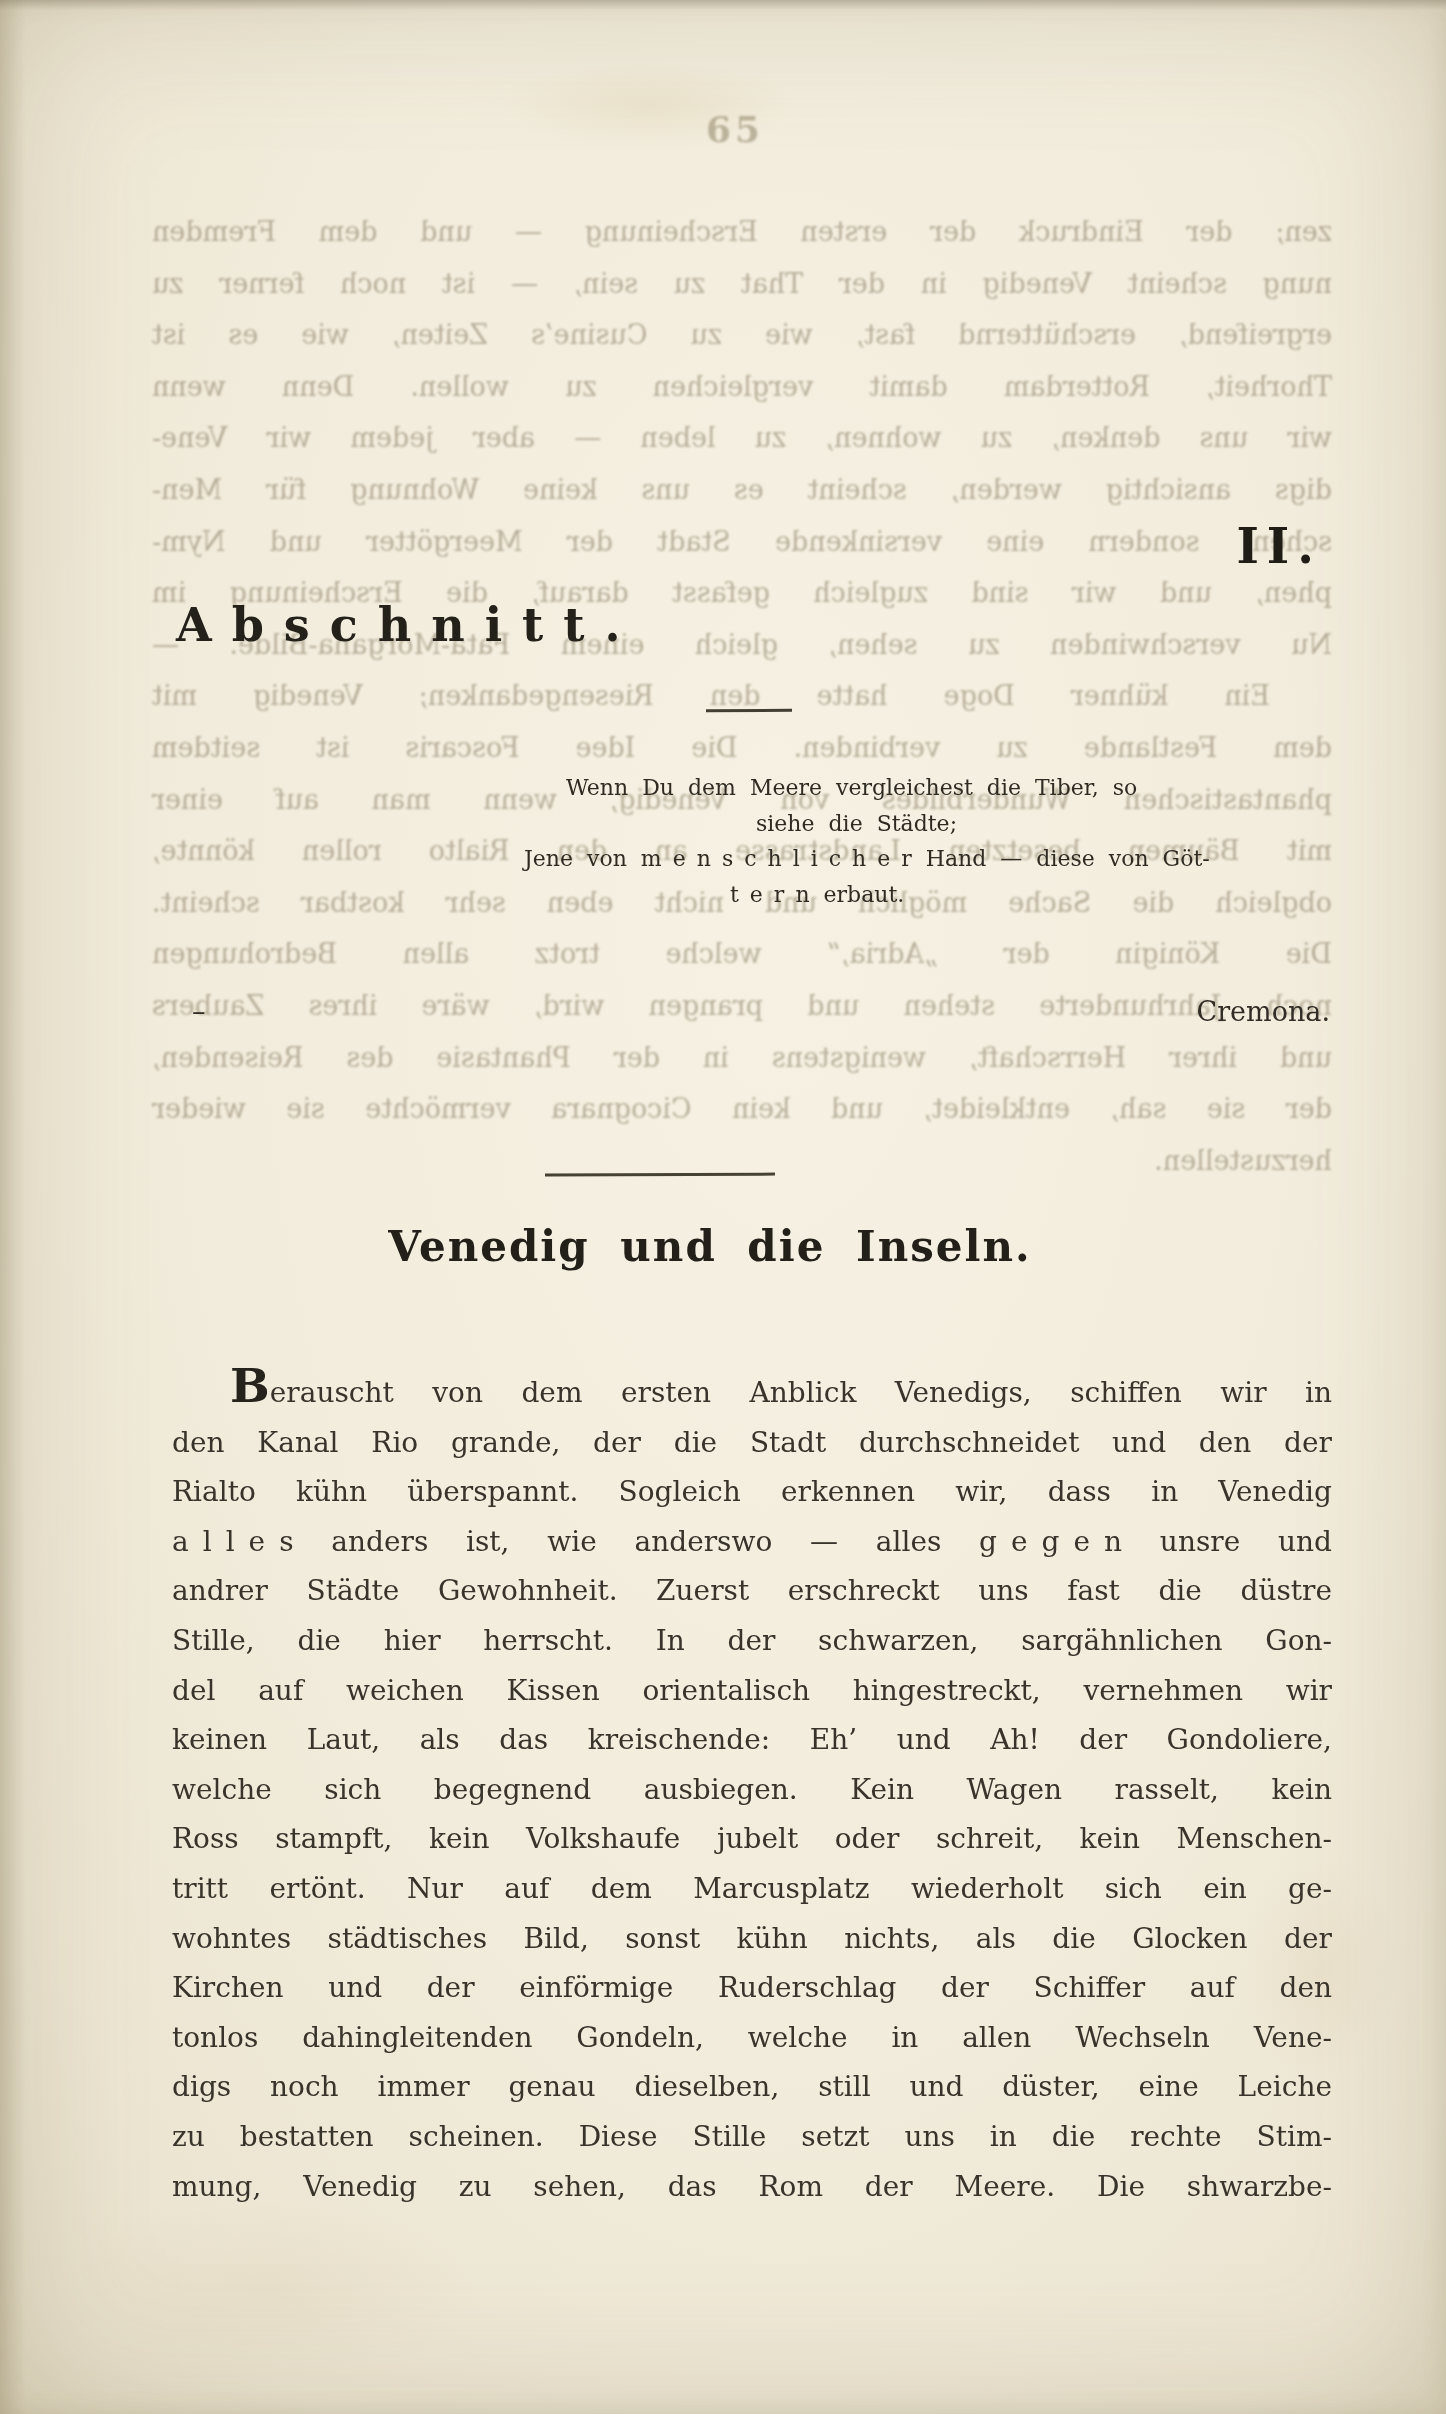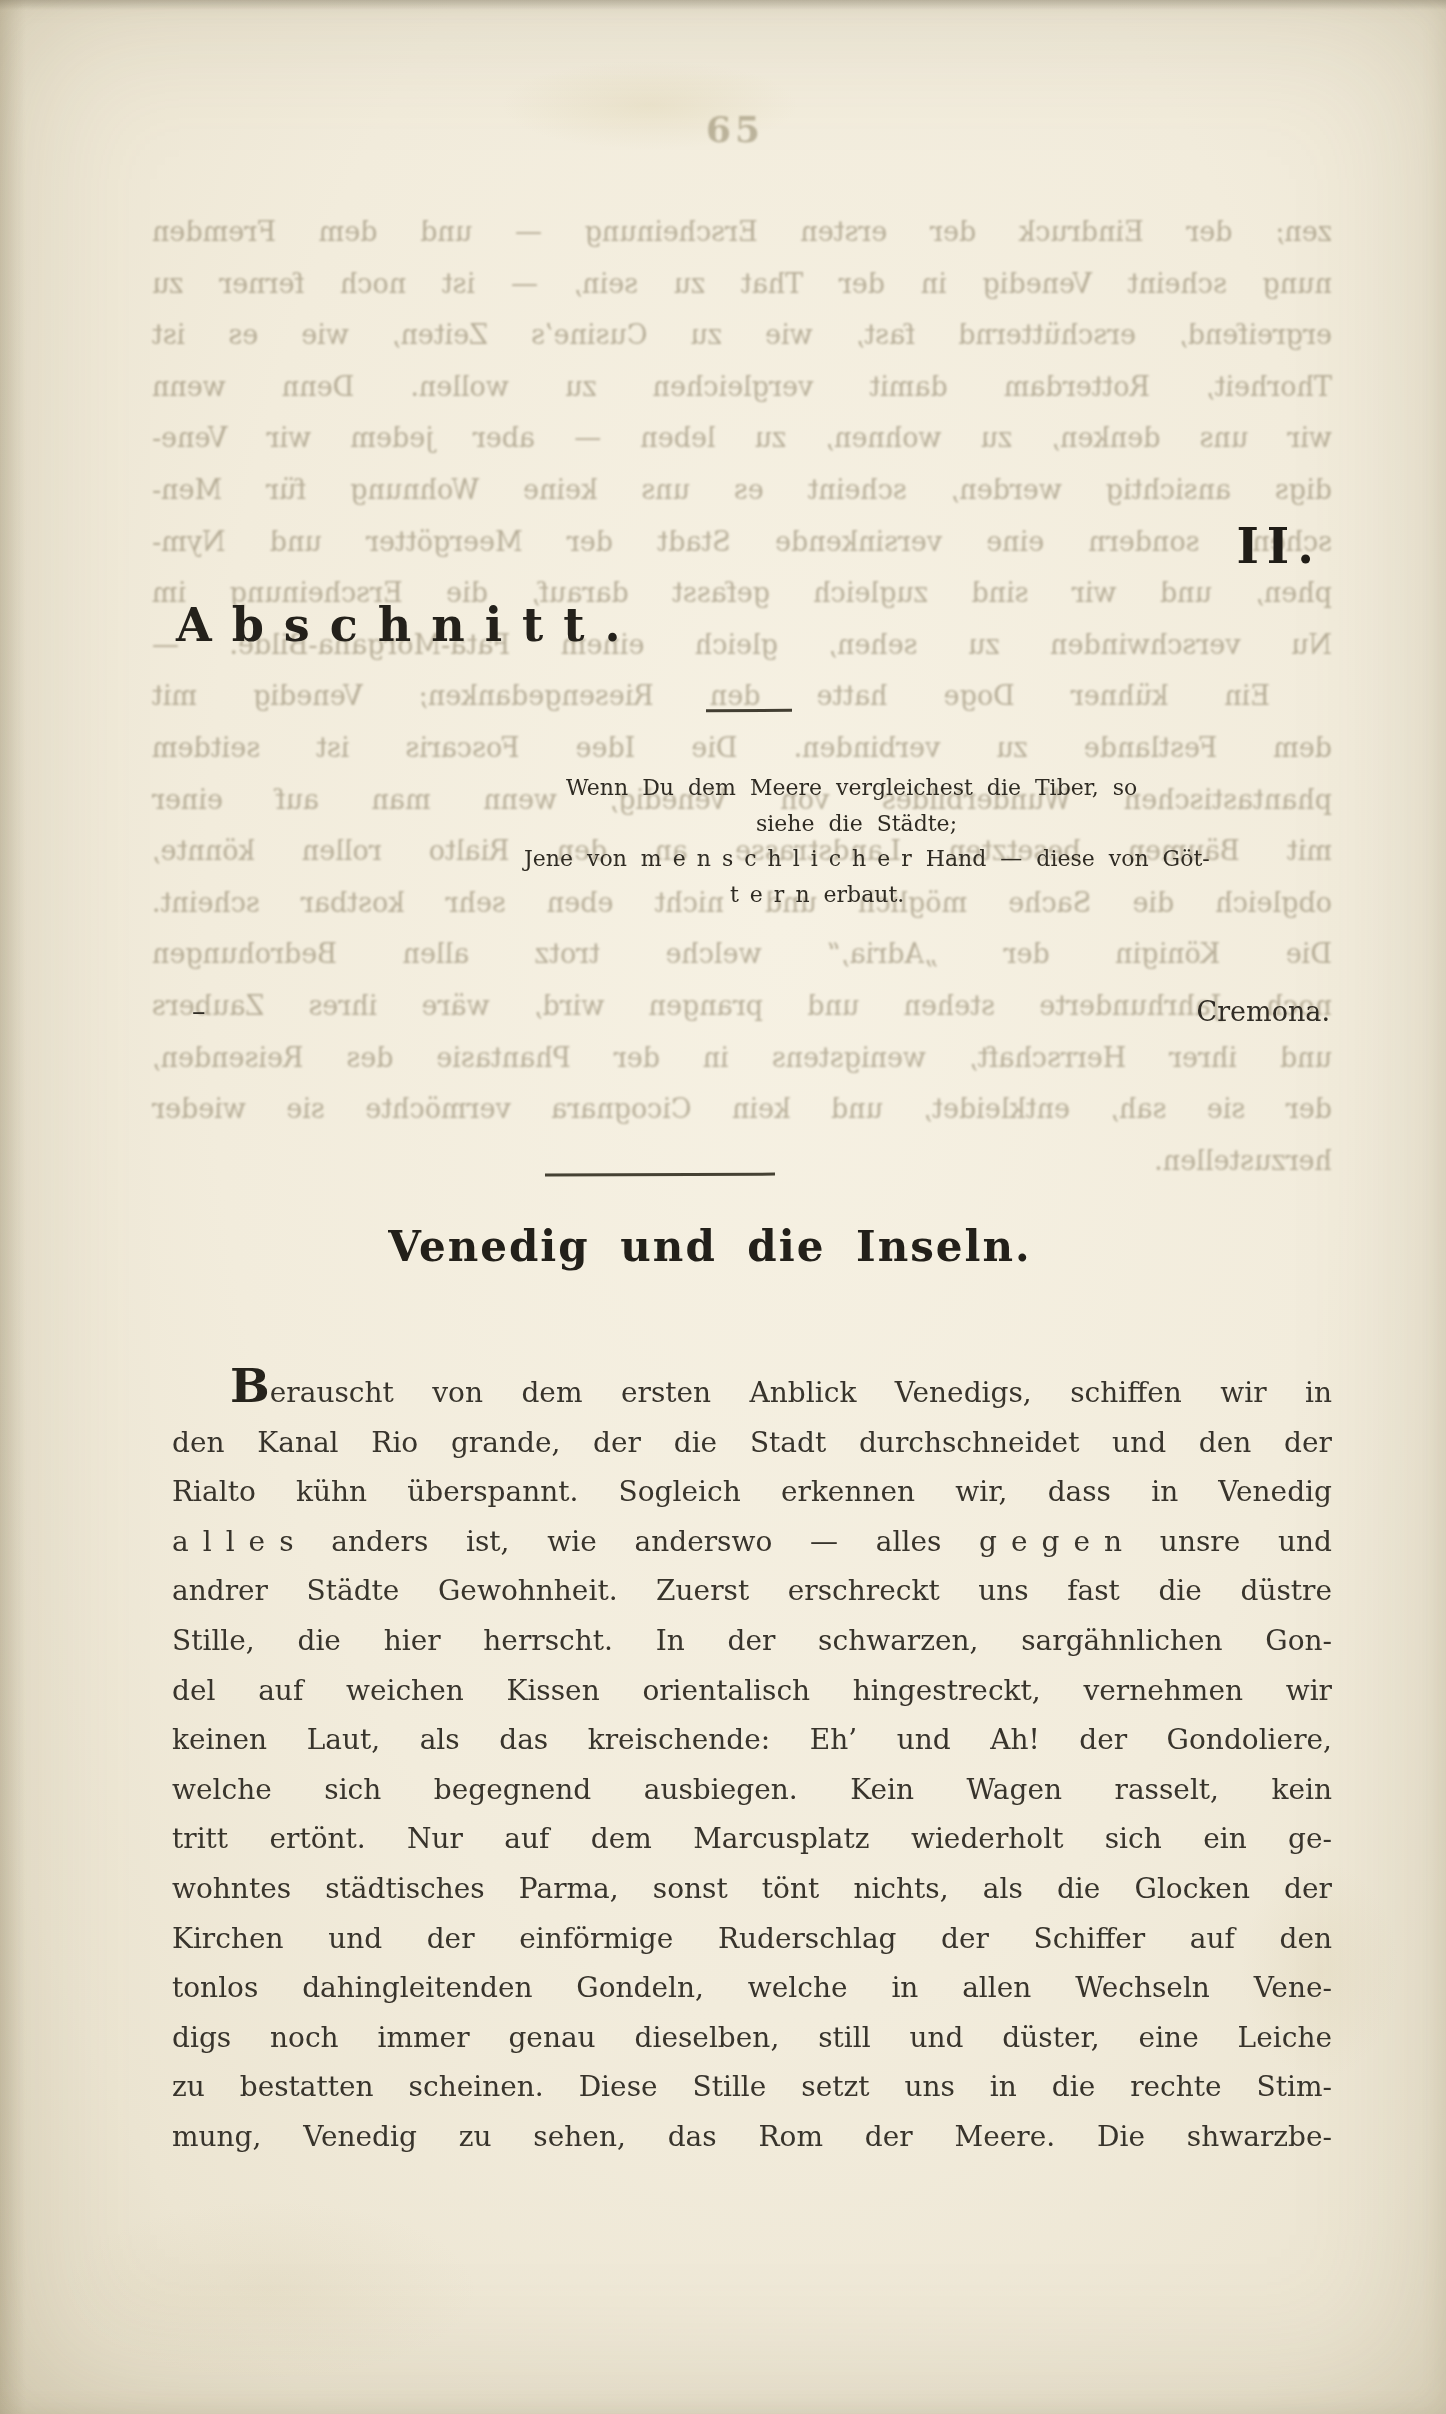--- a/index.html
+++ b/index.html
@@ -168,22 +168,23 @@
   <div class="body-text">
     <div class="body-line">Berauscht von dem ersten Anblick Venedigs, schiffen wir in</div>
       <div class="body-line">den Kanal Rio grande, der die Stadt durchschneidet und den der</div>
       <div class="body-line">Rialto kühn überspannt.  Sogleich erkennen wir, dass in Venedig</div>
       <div class="body-line">a l l e s anders ist, wie anderswo — alles g e g e n unsre und</div>
       <div class="body-line">andrer Städte Gewohnheit.  Zuerst erschreckt uns fast die düstre</div>
       <div class="body-line">Stille, die hier herrscht.  In der schwarzen, sargähnlichen Gon-</div>
       <div class="body-line">del auf weichen Kissen orientalisch hingestreckt, vernehmen wir</div>
       <div class="body-line">keinen Laut, als das kreischende: Eh’ und Ah! der Gondoliere,</div>
       <div class="body-line">welche sich begegnend ausbiegen.  Kein Wagen rasselt, kein</div>
+      <div class="body-line">Ross stampft, kein Volkshaufe jubelt oder schreit, kein Menschen-</div>
       <div class="body-line">tritt ertönt.  Nur auf dem Marcusplatz wiederholt sich ein ge-</div>
-      <div class="body-line">wohntes städtisches Parma, sonst tönt nichts, als die Glocken der</div>
+      <div class="body-line">wohntes städtisches Bild, sonst kühn nichts, als die Glocken der</div>
       <div class="body-line">Kirchen und der einförmige Ruderschlag der Schiffer auf den</div>
       <div class="body-line">tonlos dahingleitenden Gondeln, welche in allen Wechseln Vene-</div>
       <div class="body-line">digs noch immer genau dieselben, still und düster, eine Leiche</div>
       <div class="body-line">zu bestatten scheinen.  Diese Stille setzt uns in die rechte Stim-</div>
       <div class="body-line">mung, Venedig zu sehen, das Rom der Meere.  Die shwarzbe-</div>
   </div>
 
 </div>
 
 </body></html>

